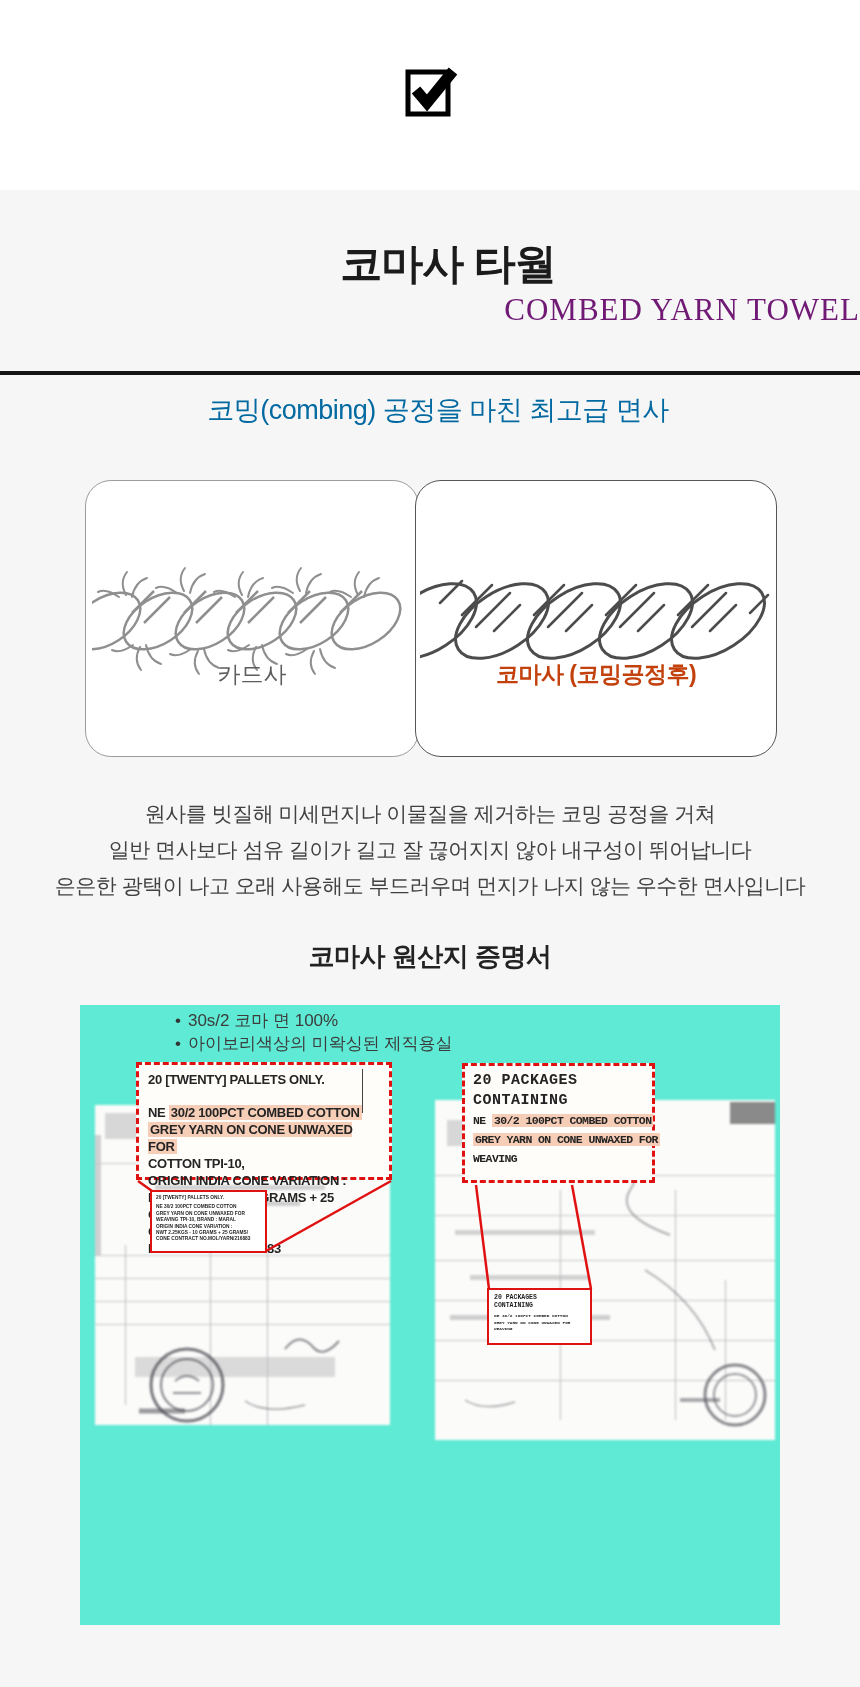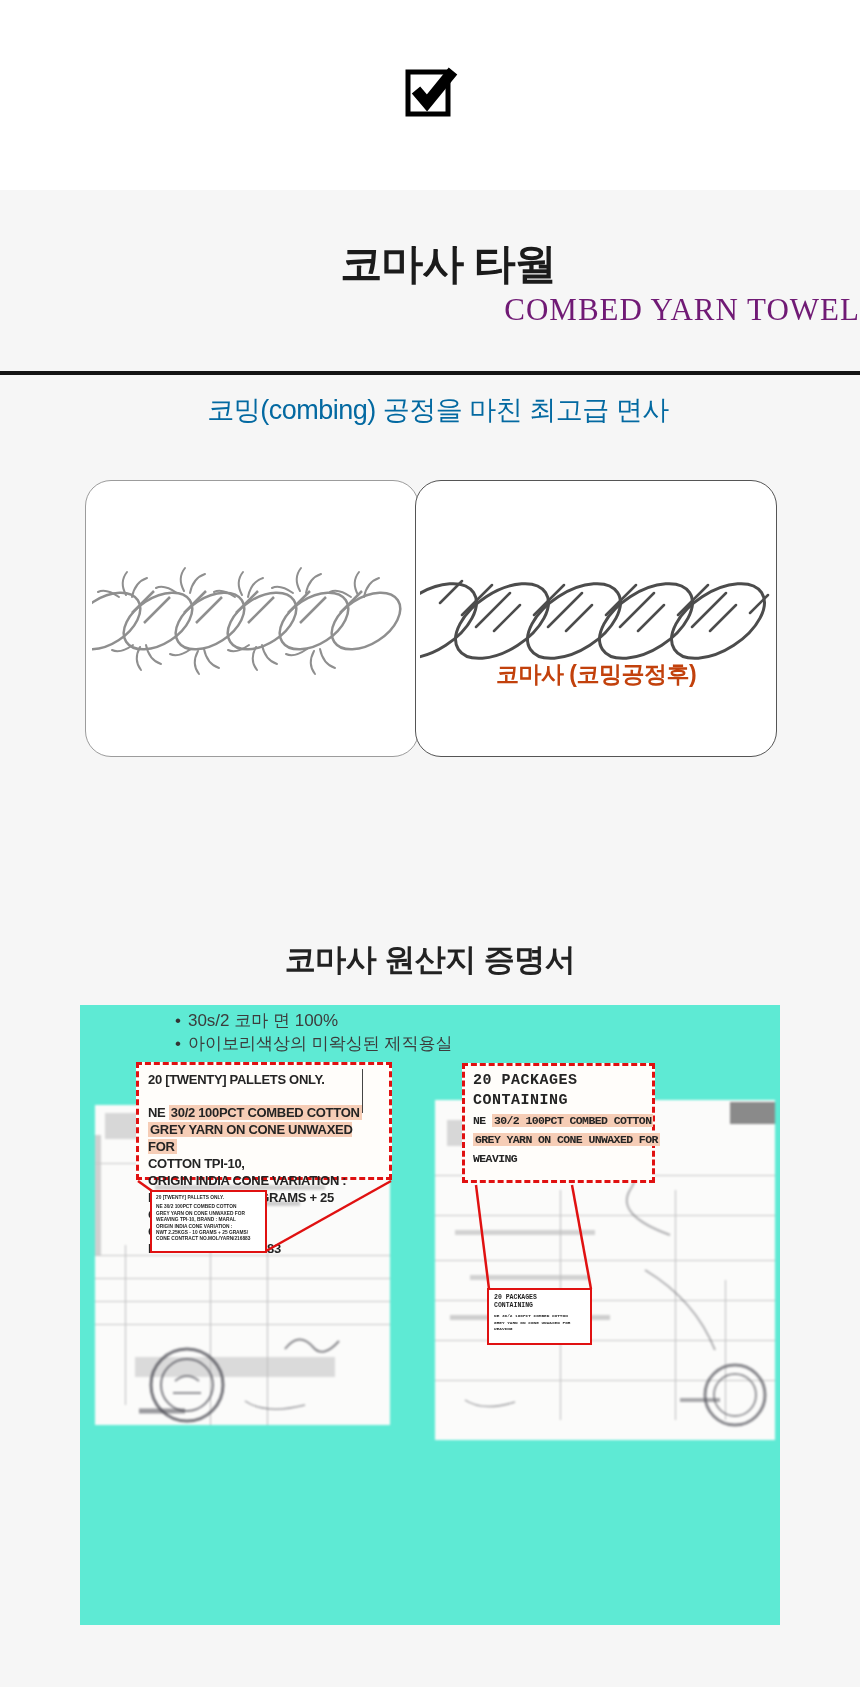--- a/index.html
+++ b/index.html
@@ -27,21 +27,21 @@
   .ybox.right{left:415px;width:362px;border:1px solid #555555;}
   .yarn-svg{position:absolute;left:50%;transform:translateX(-50%);top:62px;}
   .ybox-label{position:absolute;left:0;top:178px;width:100%;text-align:center;font-size:23px;}
   .ybox.left .ybox-label{color:#5d5d5d;font-weight:400;}
   .ybox.right .ybox-label{color:#c2410c;font-weight:700;letter-spacing:-0.5px;}
 
   .desc{position:absolute;left:0;top:796px;width:860px;text-align:center;
         font-size:21px;line-height:36px;color:#414141;letter-spacing:-0.5px;}
 
   .cert-heading{position:absolute;left:0;top:939px;width:860px;text-align:center;
-        font-size:31px;font-weight:700;color:#222222;letter-spacing:-0.5px;}
+        font-size:26px;font-weight:700;color:#222222;letter-spacing:-0.5px;}
 
   
   .panel{position:absolute;left:80px;top:1005px;width:700px;height:620px;background:#5eead4;}
   .bullets{position:absolute;left:95px;top:4px;font-size:17px;line-height:23px;color:#3c3c3c;}
   .bullets .b-row{white-space:nowrap;}
   .bullets .dot{display:inline-block;margin-right:7px;color:#333;}
 
   
   .cert{position:absolute;filter:blur(0.9px);}
   .certL{left:15px;top:100px;width:295px;height:320px;background-color:#fbfbfa;
@@ -135,38 +135,44 @@
       <use href="#wsk" x="34" y="52"></use>
         <use href="#wsk" x="92" y="48"></use>
         <use href="#wsk" x="150" y="52"></use>
       <use href="#wsk" x="208" y="48"></use>
         <use href="#wsk" x="266" y="52"></use>
       <use href="#wsk" x="48" y="104" transform="scale(1,-1) translate(0,-208)"></use>
       <use href="#wsk" x="106" y="108" transform="scale(1,-1) translate(0,-216)"></use>
       <use href="#wsk" x="164" y="104" transform="scale(1,-1) translate(0,-208)"></use>
       <use href="#wsk" x="222" y="108" transform="scale(1,-1) translate(0,-216)"></use>
     </svg>
+    <div class="ybox-label">카드사</div>
   </div>
 
   <div class="ybox right">
     <svg class="yarn-svg" width="352" height="155" viewBox="0 0 352 155">
       <g stroke="#4c4c4c" stroke-width="3" fill="none">
         <ellipse cx="10" cy="78" rx="52" ry="29" transform="rotate(-33 10 78)"></ellipse>
         <ellipse cx="82" cy="78" rx="52" ry="29" transform="rotate(-33 82 78)"></ellipse>
         <ellipse cx="154" cy="78" rx="52" ry="29" transform="rotate(-33 154 78)"></ellipse>
         <ellipse cx="226" cy="78" rx="52" ry="29" transform="rotate(-33 226 78)"></ellipse>
         <ellipse cx="298" cy="78" rx="52" ry="29" transform="rotate(-33 298 78)"></ellipse>
       </g>
       <g stroke="#4c4c4c" stroke-width="2.5" fill="none" stroke-linecap="round">
         <path d="M42,72 l30,-30 M56,84 l34,-34 M74,88 l26,-26 M114,72 l30,-30 M128,84 l34,-34 M146,88 l26,-26 M186,72 l30,-30 M200,84 l34,-34 M218,88 l26,-26 M258,72 l30,-30 M272,84 l34,-34 M290,88 l26,-26 M20,60 l22,-22 M330,70 l18,-18"></path>
       </g>
     </svg>
     <div class="ybox-label">코마사 (코밍공정후)</div>
   </div>
 
+  <div class="desc">
+    <div>원사를 빗질해 미세먼지나 이물질을 제거하는 코밍 공정을 거쳐</div>
+    <div>일반 면사보다 섬유 길이가 길고 잘 끊어지지 않아 내구성이 뛰어납니다</div>
+    <div>은은한 광택이 나고 오래 사용해도 부드러우며 먼지가 나지 않는 우수한 면사입니다</div>
+  </div>
 
   <div class="cert-heading">코마사 원산지 증명서</div>
 
   <div class="panel">
 
     <div class="bullets">
       <div class="b-row"><span class="dot">•</span><span>30s/2 코마 면 100%</span></div>
       <div class="b-row"><span class="dot">•</span><span>아이보리색상의 미왁싱된 제직용실</span></div>
     </div>
 

